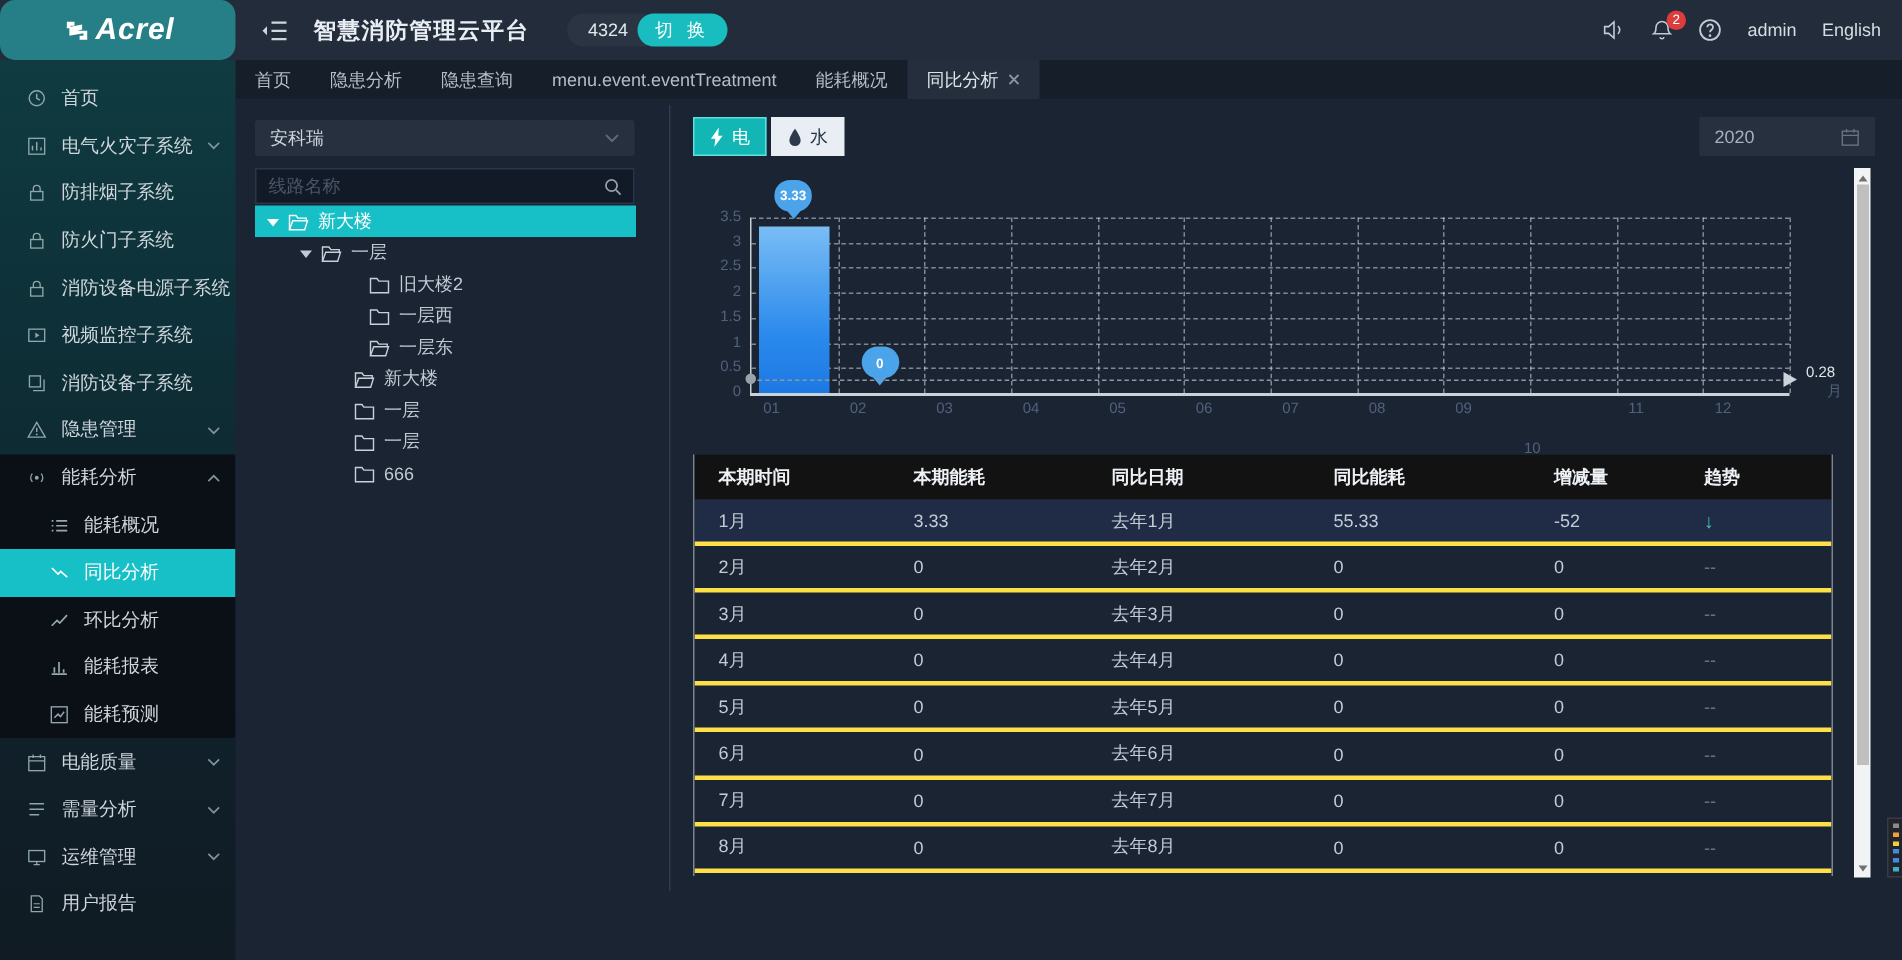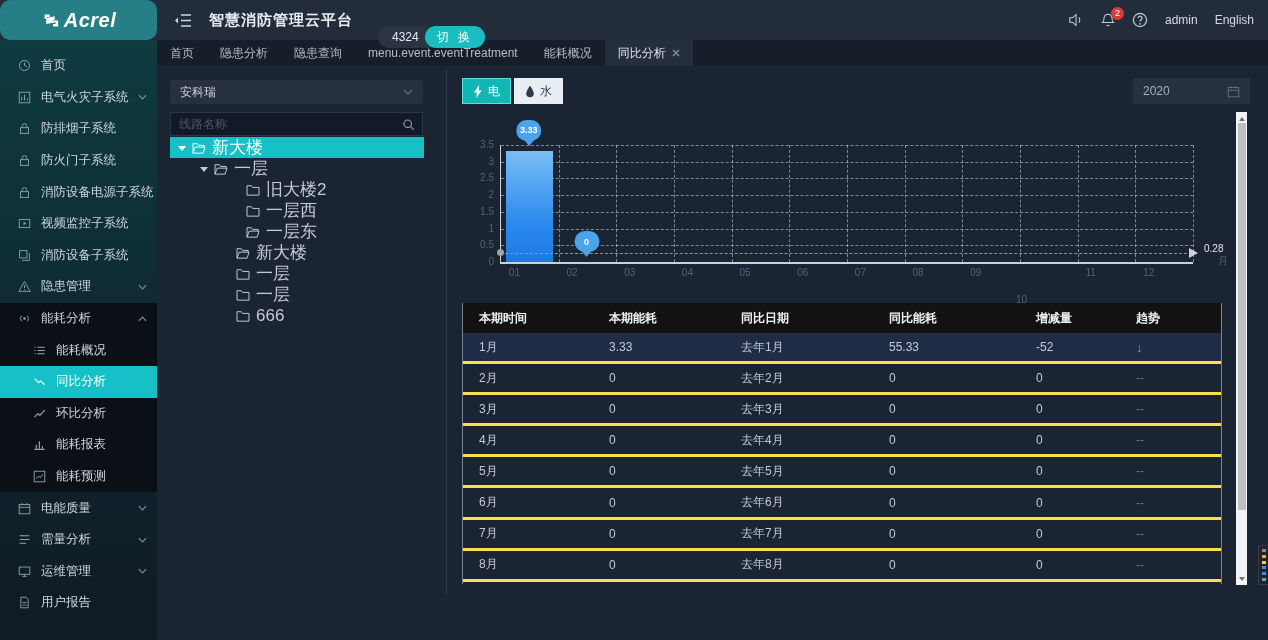--- a/index.html
+++ b/index.html
@@ -7,21 +7,21 @@
   #app{position:relative;width:1268px;height:640px;background:#1b2433;overflow:hidden;}
   svg{display:block;width:100%;height:100%;}
 
   
   .header{position:absolute;top:0;left:0;width:1268px;height:40px;background:#222c3a;z-index:30;display:flex;align-items:center;}
   .logo{width:157px;height:40px;background:#267f86;display:flex;align-items:center;justify-content:center;gap:4px;flex:none;border-radius:10px;}
   .logo-mark{width:19px;height:17px;color:#fff;}
   .logo-text{color:#fff;font-size:20px;font-weight:bold;font-style:italic;letter-spacing:.5px;}
   .collapse{width:18px;height:15px;margin-left:17px;color:#cfd6de;cursor:pointer;}
   .app-title{margin-left:17px;font-size:15px;font-weight:bold;color:#e9eef4;letter-spacing:1px;}
-  .badge-group{position:absolute;left:378px;top:26px;height:22px;display:flex;align-items:center;}
+  .badge-group{position:absolute;left:378px;top:9px;height:22px;display:flex;align-items:center;}
   .badge-count{background:#2a3442;color:#e2e8ee;font-size:12px;height:22px;line-height:22px;border-radius:11px;padding:0 20px 0 14px;}
   .switch-btn{height:22px;border:none;background:#1abdbf;color:#fff;font-size:12px;letter-spacing:3px;border-radius:11px;padding:0 12px;margin-left:-14px;cursor:pointer;font-family:inherit;}
   .header-right{position:absolute;right:14px;top:0;height:40px;display:flex;align-items:center;gap:17px;}
   .hicon{width:16px;height:16px;color:#c3cbd5;position:relative;cursor:pointer;}
   .bell-wrap{width:14px;height:16px;}
   .nbadge{position:absolute;top:-5px;right:-9px;min-width:7px;height:13px;line-height:13px;background:#dd3c3c;color:#fff;font-size:9px;border-radius:7px;padding:0 3px;text-align:center;}
   .huser,.hlang{font-size:12px;color:#d6dce3;cursor:pointer;}
 
   
   .tabbar{position:absolute;top:40px;left:157px;width:1111px;height:26px;background:#161e2a;display:flex;align-items:stretch;z-index:20;}
@@ -45,21 +45,21 @@
 
   
   .select{position:absolute;left:170px;top:80px;width:253px;height:24px;background:#27303e;border-radius:2px;display:flex;align-items:center;padding:0 10px;box-sizing:border-box;font-size:12px;color:#ccd3dc;cursor:pointer;}
   .select-chev{width:10px;height:6px;color:#5d6878;margin-left:auto;}
   .search{position:absolute;left:170px;top:112px;width:253px;height:24px;background:#131a27;border:1px solid #2b3548;box-sizing:border-box;display:flex;align-items:center;}
   .search input{flex:1;background:transparent;border:none;outline:none;font-size:12px;color:#c2cad4;padding:0 8px;font-family:inherit;min-width:0;}
   .search input::placeholder{color:#4a5669;}
   .search-btn{width:28px;height:100%;display:flex;align-items:center;justify-content:center;color:#97a1ae;cursor:pointer;}
   .search-ico{width:13px;height:13px;}
   .tree{position:absolute;left:170px;top:137px;width:254px;}
-  .t-row{height:21px;display:flex;align-items:center;font-size:17px;color:#c2cad4;cursor:pointer;}
+  .t-row{height:21px;display:flex;align-items:center;font-size:12px;color:#c2cad4;cursor:pointer;}
   .t-row.ind0{padding-left:8px;}
   .t-row.ind1{padding-left:30px;}
   .t-row.ind2{padding-left:62px;}
   .t-row.ind3{padding-left:52px;}
   .t-row.selected{background:#17c0c6;color:#fff;}
   .t-caret{width:8px;height:8px;flex:none;color:inherit;}
   .t-spacer{width:8px;height:8px;flex:none;}
   .t-folder{width:14px;height:12px;margin-left:6px;margin-right:6px;flex:none;color:#c8d0da;}
   .t-row.selected .t-folder{color:#fff;}
   .vdivider{position:absolute;left:446px;top:70px;width:1px;height:524px;background:#2e3a52;}

